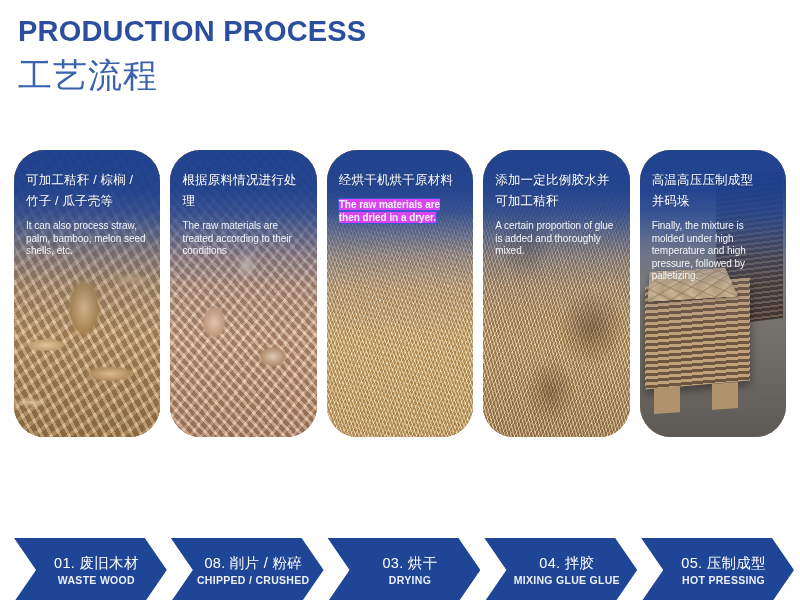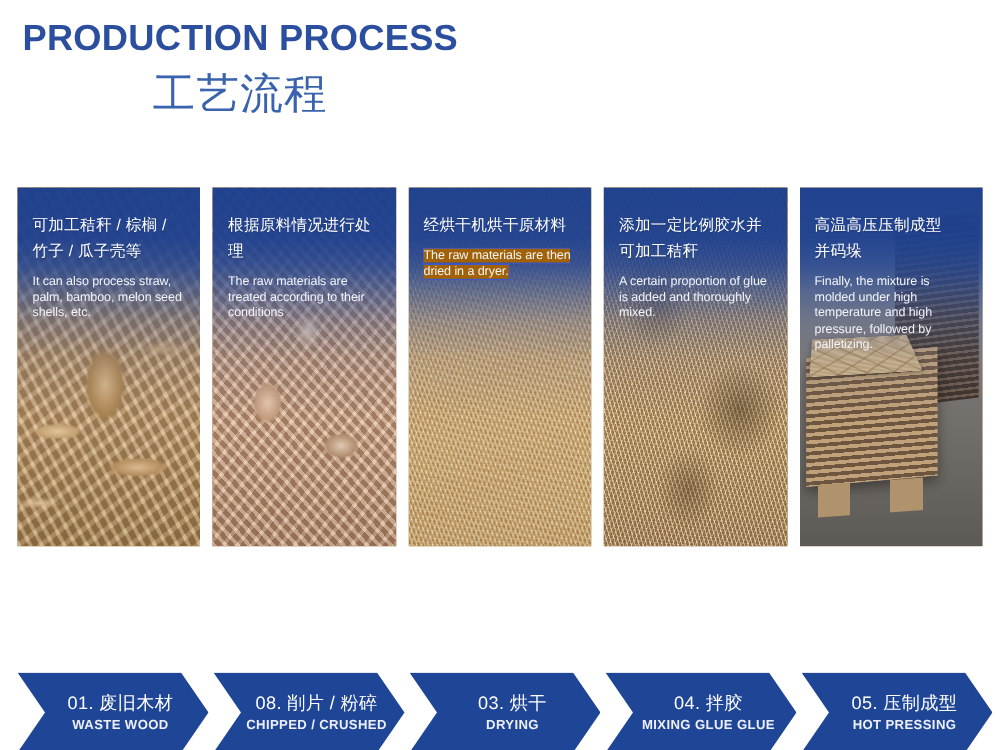--- a/index.html
+++ b/index.html
@@ -13,21 +13,21 @@
   }
 
   #page {
     position: relative;
     width: 800px;
     height: 600px;
     background: #ffffff;
   }
 
   
-  .header { position: absolute; left: 18px; top: 12px; text-align: center; }
+  .header { position: absolute; left: 18px; top: 12px; }
 
   .title-en {
     font-size: 29px;
     font-weight: bold;
     letter-spacing: 0.2px;
     color: #2b4f9e;
     line-height: 38px;
     white-space: nowrap;
   }
 
@@ -51,20 +51,21 @@
     display: flex;
     gap: 10px;
   }
 
   .card {
     position: relative;
     flex: 1 1 0;
     height: 287px;
     overflow: hidden;
     background: #a07c52;
+    border-radius: 31px;
   }
 
   
   .photo {
     position: absolute;
     inset: 0;
   }
 
   
   .photo-wood-chunks {
@@ -195,22 +196,23 @@
     margin-top: 8px;
     font-size: 10px;
     line-height: 12.6px;
     font-weight: 400;
     letter-spacing: -0.05px;
     color: #f2f4fa;
   }
 
   
   .card-en.selected > span {
-    background: #a16207;
+    background: #d946ef;
     box-shadow: 0 0 0 1px #3c57d0;
+    font-weight: bold;
   }
 
   
   .steps {
     position: absolute;
     left: 14px;
     top: 538px;
     width: 780px;
     height: 52px;
     display: flex;

